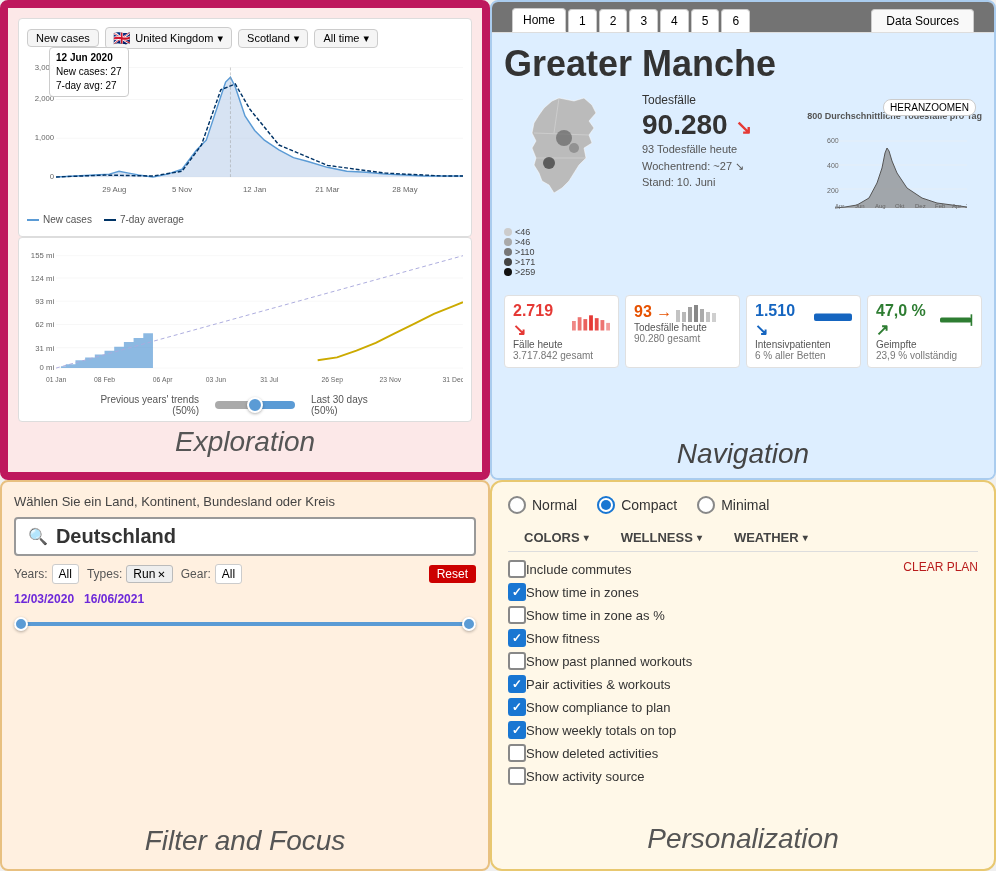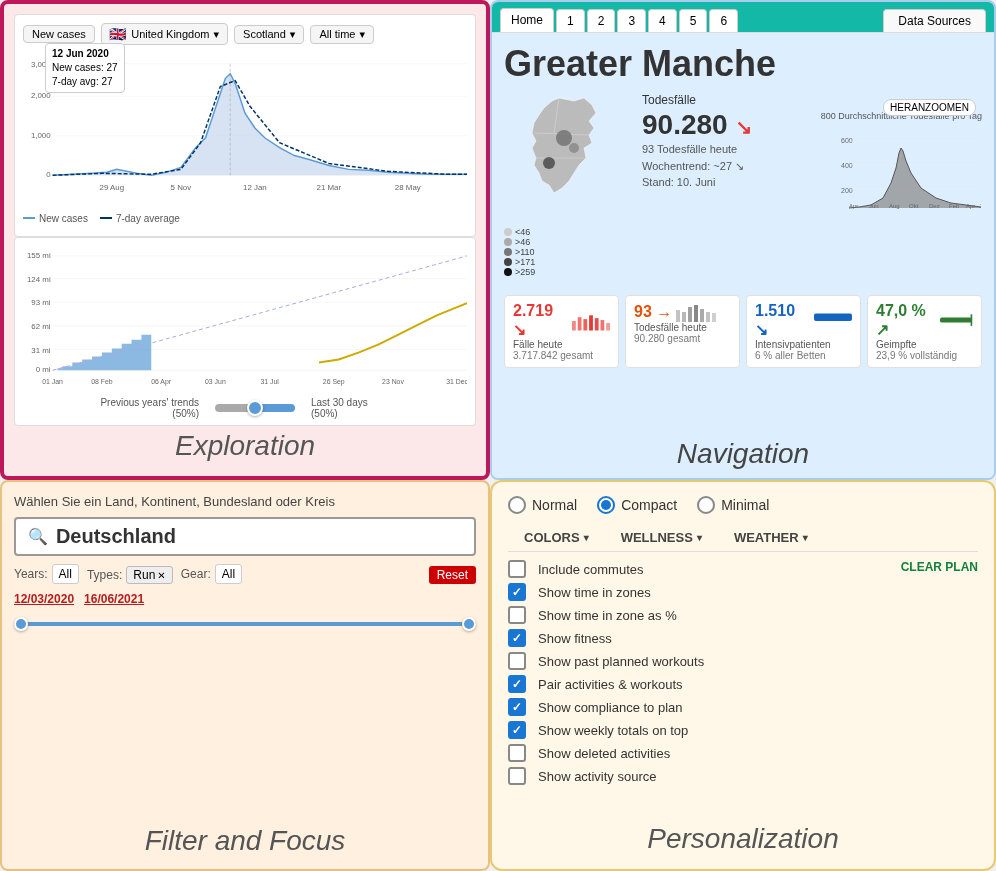--- a/index.html
+++ b/index.html
@@ -10,21 +10,21 @@
       background: #f0f0f0;
       display: grid;
       grid-template-columns: 490px 506px;
       grid-template-rows: 480px 391px;
       gap: 0;
     }
 
     
     .exploration-panel {
       background: #fce8e8;
-      border: 4px solid #be185d;
+      border: 8px solid #be185d;
       border-radius: 8px;
       padding: 10px;
       grid-column: 1;
       grid-row: 1;
       display: flex;
       flex-direction: column;
       gap: 0;
     }
 
     .chart-top {
@@ -160,25 +160,25 @@
       border: 2px solid #aaccee;
       border-radius: 8px;
       grid-column: 2;
       grid-row: 1;
       display: flex;
       flex-direction: column;
       overflow: hidden;
     }
 
     .nav-tabs {
-      background: #14b8a6;
+      background: #737373;
       border-bottom: 1px solid #ddd;
       display: flex;
       align-items: center;
-      padding: 6px 8px 0;
+      padding: 6px 20px 0;
       gap: 2px;
     }
 
     .nav-tab {
       padding: 4px 10px;
       border: 1px solid #ccc;
       border-bottom: none;
       background: white;
       font-size: 12px;
       cursor: pointer;
@@ -327,21 +327,21 @@
 
     .filter-search-text {
       font-size: 20px;
       font-weight: bold;
       color: #333;
     }
 
     .filter-controls {
       display: flex;
       gap: 8px;
-      align-items: flex-end;
+      align-items: center;
       font-size: 12px;
     }
 
     .filter-group {
       display: flex;
       align-items: center;
       gap: 4px;
     }
 
     .filter-group label {
@@ -379,23 +379,22 @@
     }
 
     .filter-date-row {
       display: flex;
       align-items: center;
       gap: 10px;
       font-size: 12px;
     }
 
     .filter-date {
-      color: #b91c1c;
+      color: #6d28d9;
       font-weight: bold;
-      text-decoration: underline;
     }
 
     .filter-slider-container {
       position: relative;
       height: 20px;
     }
 
     .filter-slider-track {
       position: absolute;
       top: 50%;
@@ -517,21 +516,21 @@
     .checkbox-list {
       display: flex;
       flex-direction: column;
       gap: 5px;
       position: relative;
     }
 
     .checkbox-row {
       display: flex;
       align-items: center;
-      gap: 12px;
+      gap: 0;
       font-size: 13px;
       color: #333;
     }
 
     .checkbox-box {
       width: 18px;
       height: 18px;
       border: 2px solid #888;
       border-radius: 3px;
       background: white;
@@ -552,23 +551,23 @@
       font-size: 12px;
       font-weight: bold;
     }
 
     .clear-plan-btn {
       position: absolute;
       right: 0;
       top: 0;
       background: none;
       border: none;
-      color: #15803d;
+      color: #b91c1c;
       font-size: 12px;
-      font-weight: bold;
+      font-weight: normal;
       cursor: pointer;
       padding: 0;
     }
 
     .personalization-label {
       text-align: center;
       font-size: 28px;
       color: #555;
       font-style: italic;
       margin-top: auto;
@@ -790,21 +789,21 @@
         </div>
         <div class="nav-stat-sub">
           <div>93 Todesfälle heute</div>
           <div>Wochentrend: ~27 ↘</div>
           <div>Stand: 10. Juni</div>
         </div>
       </div>
 
       <div class="nav-trend-container">
         <button class="zoom-btn">HERANZOOMEN</button>
-        <div style="font-size:9px;color:#555;margin-top:18px;margin-bottom:12px;">800 Durchschnittliche Todesfälle pro Tag</div>
+        <div style="font-size:9px;color:#555;margin-top:18px;margin-bottom:12px;font-weight:bold;">800 Durchschnittliche Todesfälle pro Tag</div>
         <svg viewBox="0 0 160 80" width="160" height="80">
 
           <text x="20" y="10" font-size="7" fill="#666">600</text>
           <text x="20" y="35" font-size="7" fill="#666">400</text>
           <text x="20" y="60" font-size="7" fill="#666">200</text>
 
           <line x1="28" y1="8" x2="160" y2="8" stroke="#eee" stroke-width="0.5"></line>
           <line x1="28" y1="32" x2="160" y2="32" stroke="#eee" stroke-width="0.5"></line>
           <line x1="28" y1="56" x2="160" y2="56" stroke="#eee" stroke-width="0.5"></line>
           <line x1="28" y1="75" x2="160" y2="75" stroke="#eee" stroke-width="0.5"></line>

